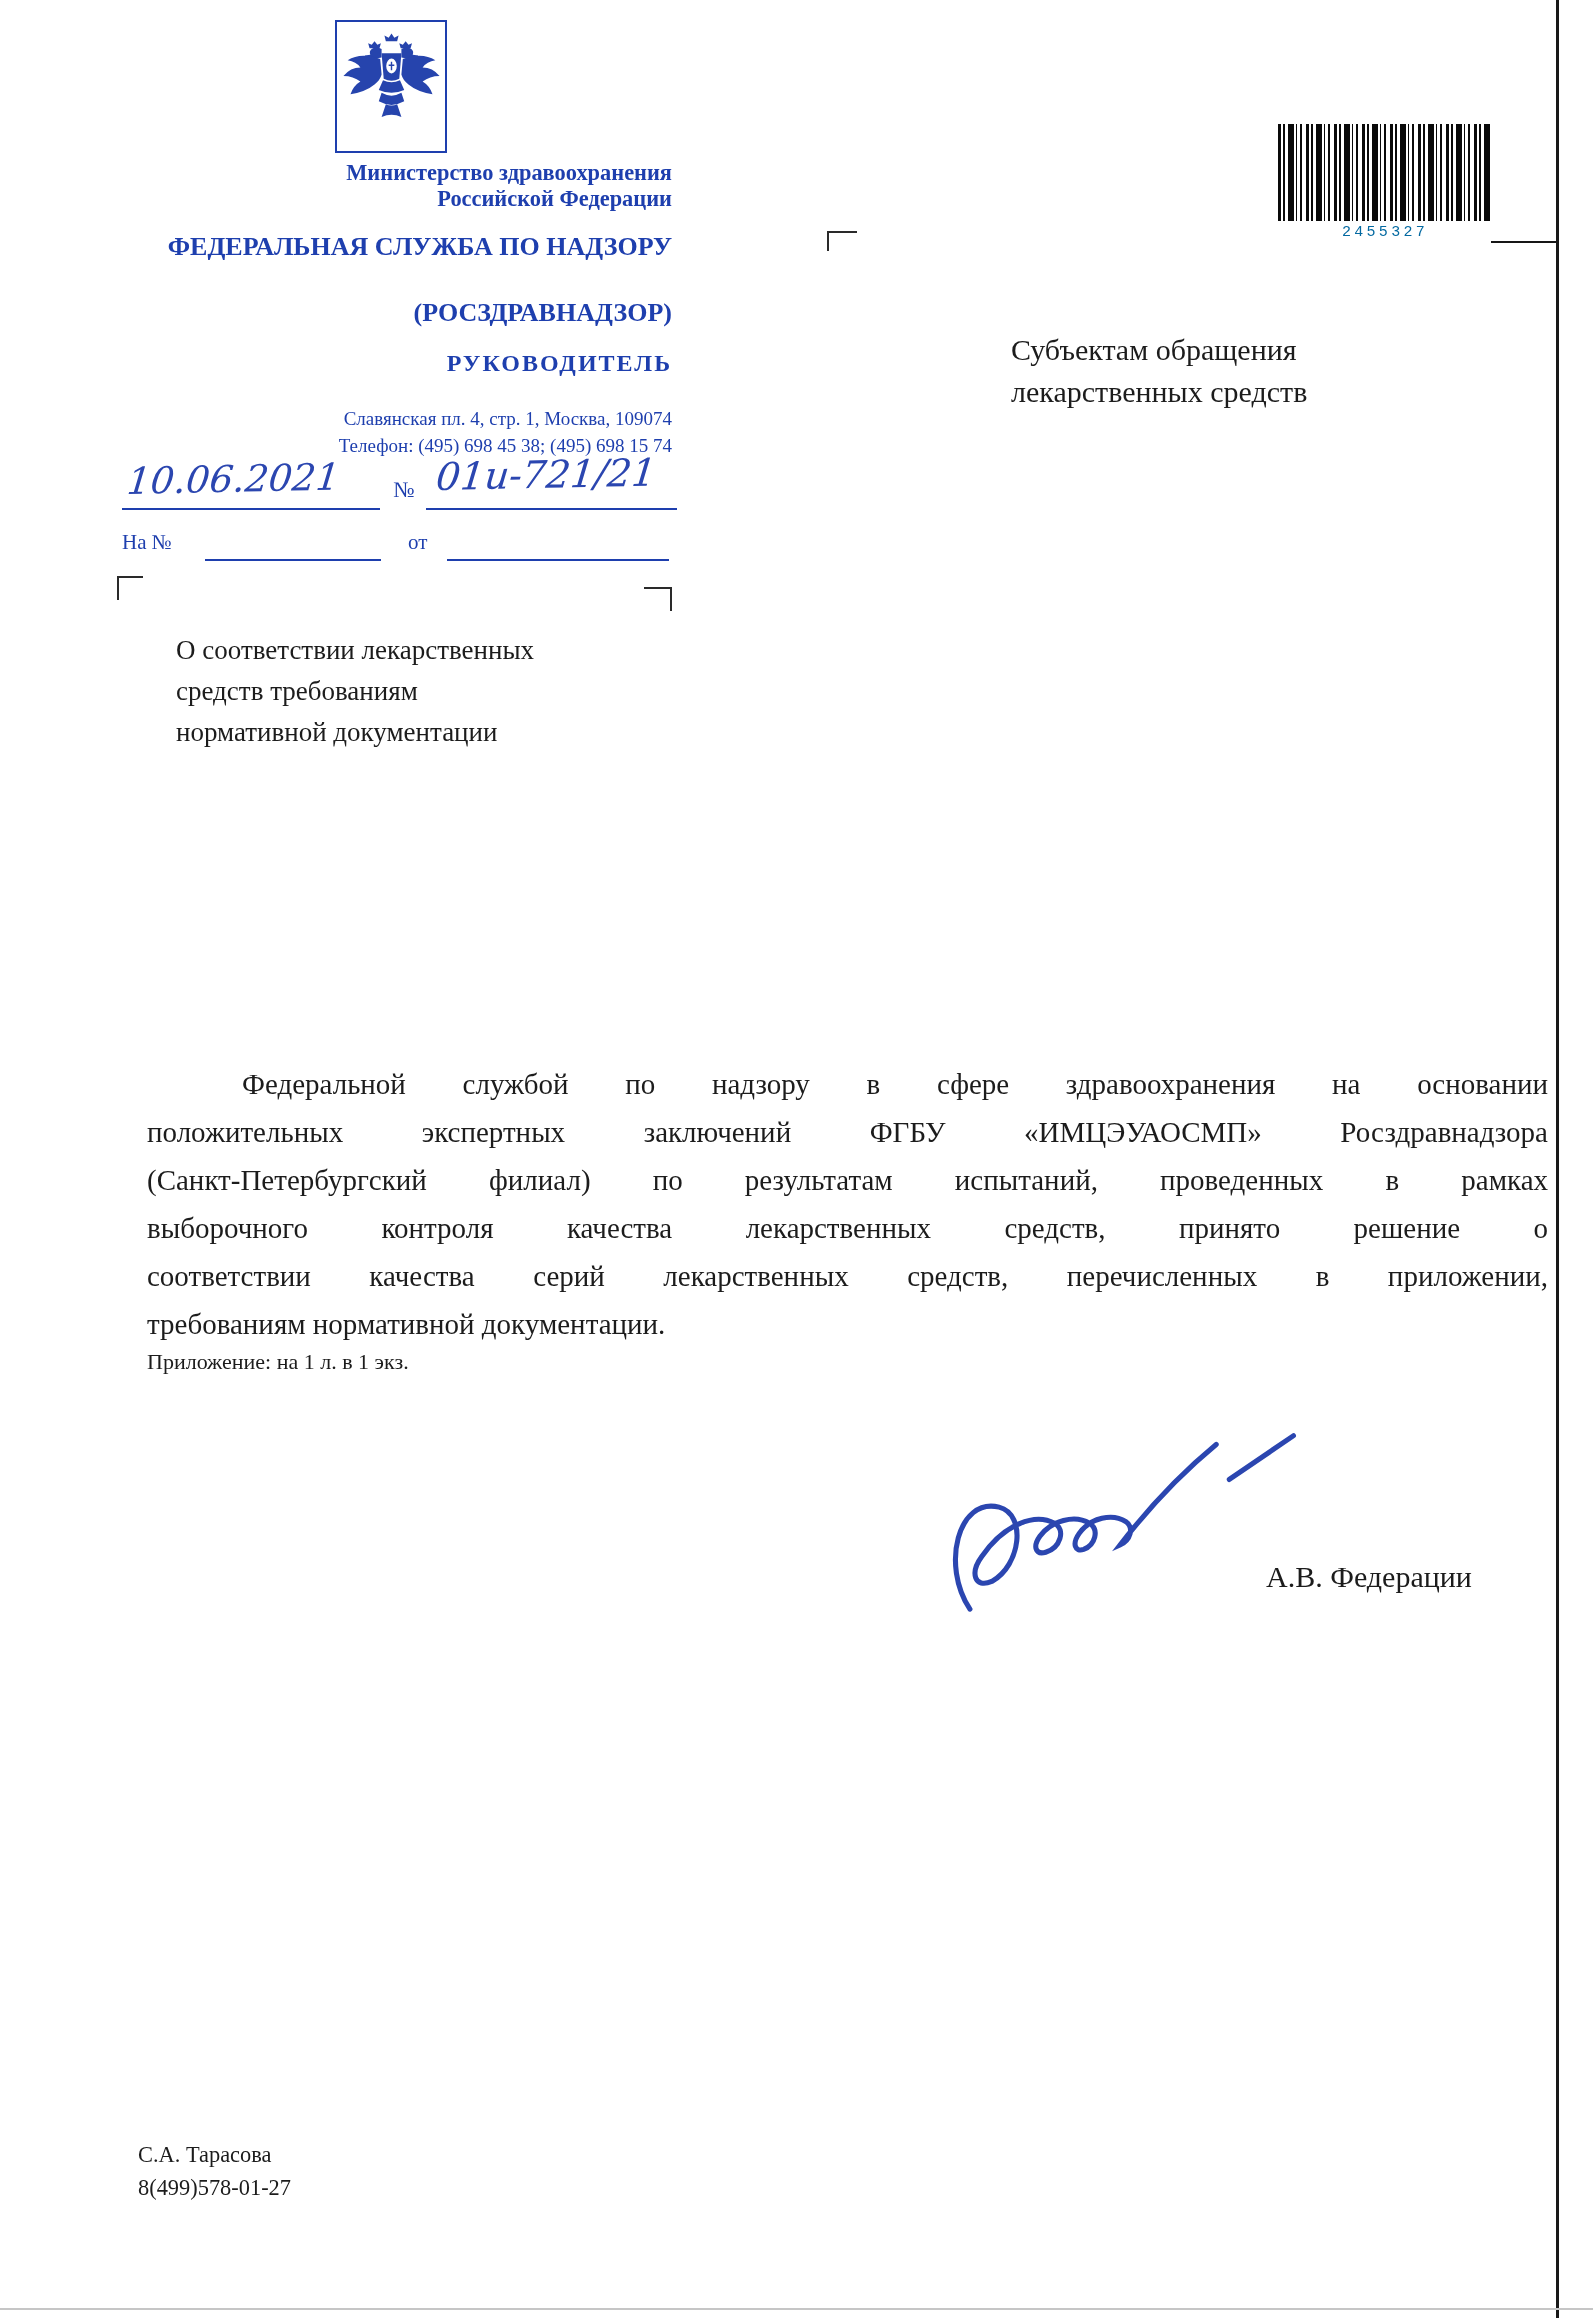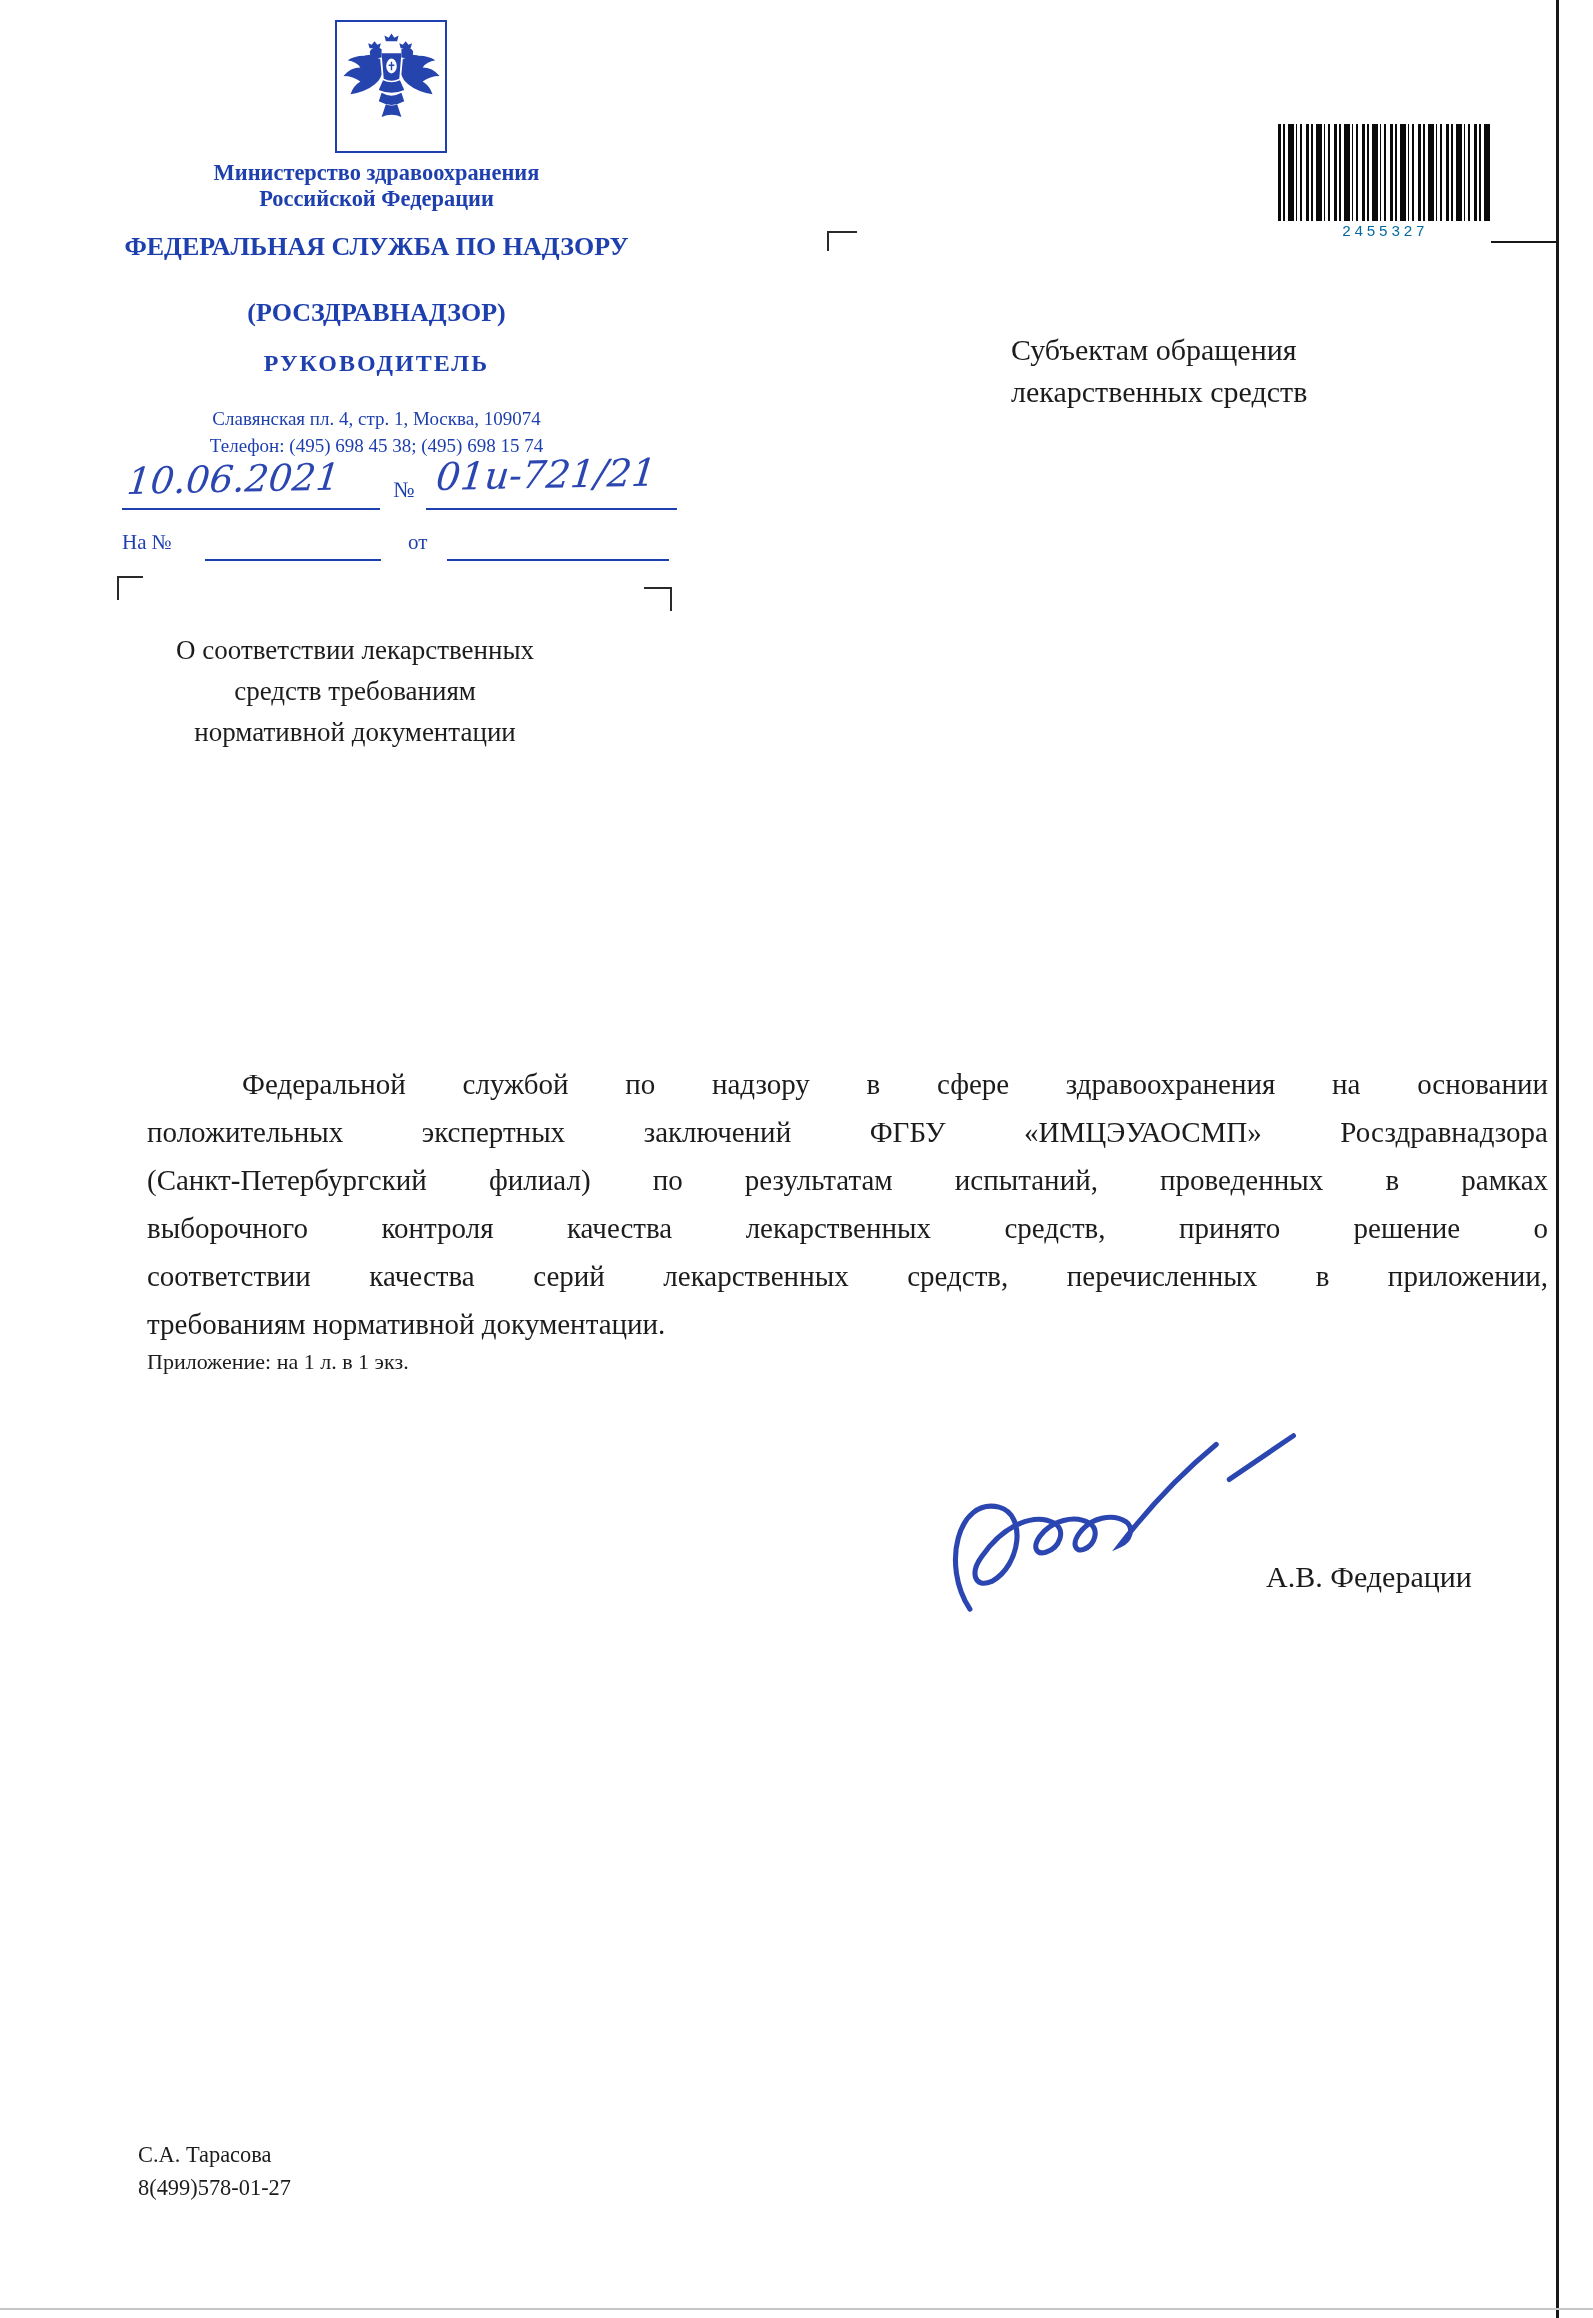--- a/index.html
+++ b/index.html
@@ -10,21 +10,21 @@
   *{margin:0;padding:0;box-sizing:border-box;}
   html,body{background:#ffffff;}
   body{font-family:"Liberation Serif","DejaVu Serif",serif;color:var(--black);}
   .page{position:relative;width:1594px;height:2319px;background:#ffffff;overflow:hidden;}
 
   .abs{position:absolute;}
 
   
   .emblem-box{left:335px;top:20px;width:112px;height:133px;border:2px solid var(--blue);
     display:flex;align-items:center;justify-content:center;}
-  .lh{left:87px;width:579px;text-align:center;color:var(--blue);}
+  .lh{left:93px;width:579px;text-align:right;color:var(--blue);}
   .lh-b{font-weight:bold;}
   .s34{font-size:22.4px;line-height:26px;}
   .s39{font-size:26px;line-height:32px;}
   .s37{font-size:24px;letter-spacing:2px;}
   .s29{font-size:19px;line-height:26px;}
 
   
   .hand{font-family:"DejaVu Serif",serif;font-style:italic;color:var(--ink);
     transform:skewX(-7deg) rotate(-1.2deg);transform-origin:left bottom;white-space:nowrap;}
   .rule{border-bottom:2px solid var(--blue);height:0;}
@@ -36,21 +36,21 @@
   .barcode{left:1278px;top:124px;width:214px;height:97px;
     background:repeating-linear-gradient(90deg,
       #0a0a0a 0 3.3px,#fff 3.3px 5.3px,#0a0a0a 5.3px 6.6px,#fff 6.6px 10.5px,
       #0a0a0a 10.5px 16px,#fff 16px 18px,#0a0a0a 18px 19px,#fff 19px 22px,
       #0a0a0a 22px 24px,#fff 24px 28px);}
   .barcode-num{left:1278px;top:224px;width:214px;text-align:center;
     font-family:"Liberation Mono","DejaVu Sans Mono",monospace;font-size:15px;letter-spacing:3.3px;color:#0369a1;}
   .tick{left:1491px;top:241px;width:68px;border-top:2px solid #161616;}
 
   .addressee{left:1011px;top:329px;font-size:30px;line-height:42px;color:var(--black);}
-  .subject{left:176px;top:630px;font-size:27px;line-height:41px;color:var(--black);text-align:center;}
+  .subject{left:176px;top:630px;font-size:27px;line-height:41px;color:var(--black);}
 
   
   .body-block{left:147px;top:1060px;width:1401px;font-size:29px;color:var(--black);}
   .body-line{height:48px;line-height:48px;text-align:justify;text-align-last:justify;white-space:normal;}
   .body-line.first{text-indent:95px;}
   .body-line.last{text-align-last:left;}
   .attachment{left:147px;top:1349px;font-size:22px;color:var(--black);}
 
   .sig-name{left:1266px;top:1560px;font-size:30px;color:var(--black);}
   .signature{left:947px;top:1427px;width:381px;height:204px;}

